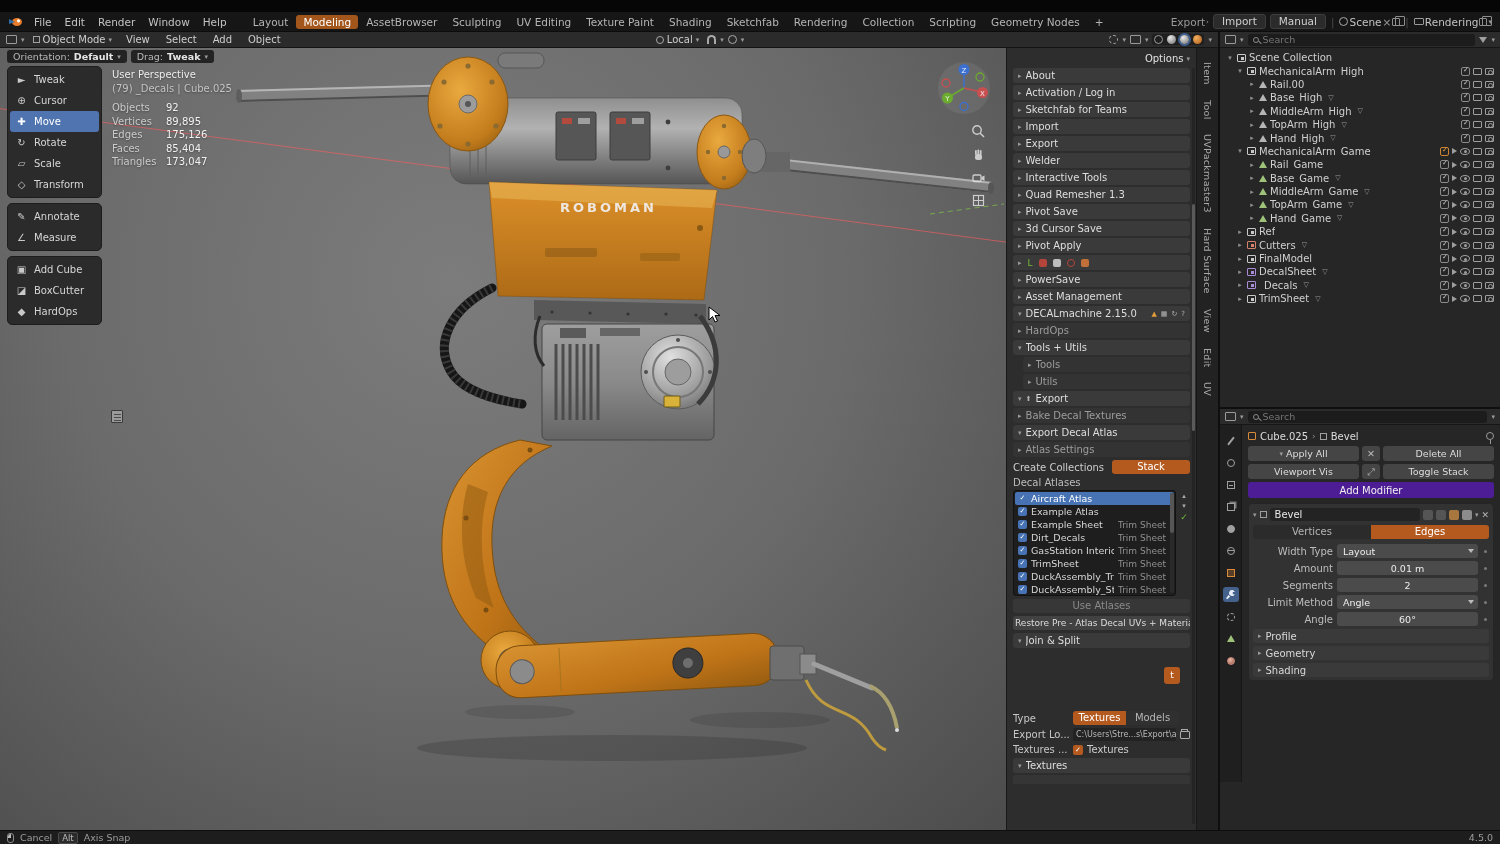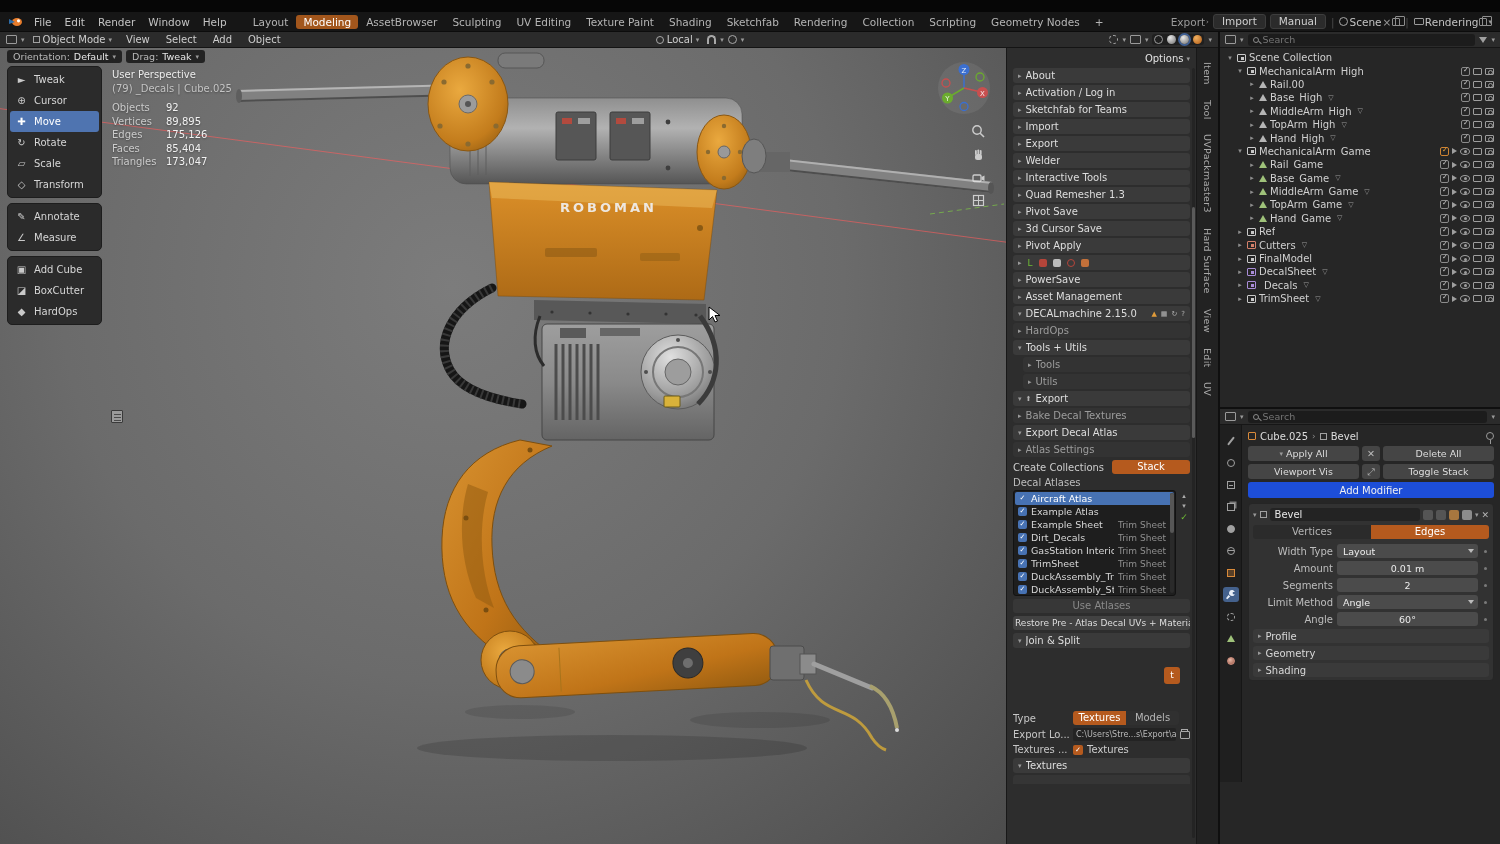--- a/index.html
+++ b/index.html
@@ -34,21 +34,21 @@
 .sph.or{background:radial-gradient(circle at 35% 30%,#f0b060,#b05a14)}
 
 .content{flex:1;display:flex;min-height:0}
 .left-ed{width:1218px;display:flex;flex-direction:column;min-width:0}
 .vp-row{flex:1;display:flex;min-height:0}
 .canvas{position:relative;width:1006px;background:radial-gradient(ellipse at 45% 30%,#7c7c7c,#6b6b6b 50%,#4c4c4c 100%);overflow:hidden}
 .canvas svg.scene{position:absolute;inset:0;pointer-events:none}
 
 .orient-row{position:absolute;left:7px;top:2px;display:flex;gap:4px;z-index:4;font-size:9.5px}
 .pill{display:flex;align-items:center;gap:4px;background:rgba(22,22,22,.85);border-radius:3px;padding:1px 6px;color:#b9b9b9}
-.pill b{color:#e6e6e6;font-weight:normal}
+.pill b{color:#e6e6e6;font-weight:bold}
 .toolbar{position:absolute;left:7px;top:18px;width:95px;display:flex;flex-direction:column;gap:5px;z-index:4}
 .tgroup{background:rgba(40,40,40,.95);border:1px solid #1d1d1d;border-radius:5px;padding:2px;display:flex;flex-direction:column}
 .titem{display:flex;align-items:center;gap:6px;height:21px;padding:0 5px;border-radius:3px;color:#d6d6d6;font-size:10px}
 .titem.active{background:#4f74b0;color:#fff}
 .tglyph{width:13px;text-align:center;font-size:10px;color:#c9c9c9}
 .titem.active .tglyph{color:#fff}
 .stats{position:absolute;left:112px;top:20px;font-size:10px;line-height:13.5px;z-index:3;text-shadow:0 1px 2px rgba(0,0,0,.35)}
 .stats .t1{color:#ececec}
 .stats .t2{color:#c4c4c4;margin-bottom:6px}
 .srow{display:flex}
@@ -148,21 +148,21 @@
 .bar8{width:2px;height:10px;background:#a0a0a0;transform:rotate(38deg);border-radius:1px}
 .pbody{flex:1;padding:3px 6px;font-size:10px;overflow:hidden}
 .bcrumb{display:flex;align-items:center;gap:4px;height:16px;color:#ddd;margin-bottom:2px}
 .bc-sep{color:#8a8a8a;font-size:9px}
 .bc-cube{width:8px;height:8px;border:1px solid #d98a3a;border-radius:1px}
 .pin{width:8px;height:8px;border:1px solid #9a9a9a;border-radius:50%;position:relative}
 .pin::after{content:"";position:absolute;left:3px;top:7px;width:1px;height:4px;background:#9a9a9a}
 .btnrow{display:flex;gap:3px;margin-bottom:3px}
 .pbtn{height:15px;background:#454545;border-radius:3px;color:#ddd;display:flex;align-items:center;justify-content:center;gap:3px;font-size:9.5px}
 .pbtn.f{flex:1}.pbtn.xs{width:18px;color:#bbb;flex:none}
-.addmod{height:16px;background:#1d4ed8;border-radius:3px;color:#f0f0f0;display:flex;align-items:center;justify-content:center;margin:2px 0 5px}
+.addmod{height:16px;background:#4c1d95;border-radius:3px;color:#f0f0f0;display:flex;align-items:center;justify-content:center;margin:2px 0 5px}
 .modpanel{background:#323232;border:1px solid #252525;border-radius:4px;padding:3px 4px}
 .modhead{display:flex;align-items:center;gap:3px;height:15px;margin-bottom:3px}
 .modname{flex:1;background:#232323;border-radius:3px;height:13px;line-height:13px;padding:0 5px;color:#e6e6e6;min-width:0}
 .mtog{width:10px;height:10px;border-radius:2px;flex:none}
 .mclose{color:#b5b5b5;font-size:9px}
 .segVE{display:flex;height:14px;border-radius:3px;overflow:hidden;margin-bottom:5px}
 .segV{flex:1;background:#2b2b2b;color:#b5b5b5;text-align:center;line-height:14px}
 .segE{flex:1;background:#b55a1e;color:#fff;text-align:center;line-height:14px}
 .fieldrow{display:grid;grid-template-columns:80px 1fr 7px;align-items:center;gap:4px;margin-bottom:3px}
 .flabel{text-align:right;color:#bdbdbd;white-space:nowrap;overflow:hidden}
@@ -1127,17 +1127,25 @@
                   <span class="car">▸</span>
                   <span>Shading</span>
                 </div>
             </div>
           </div>
         </div>
       </div>
     </div>
   </div>
 
+  <div class="status">
+    <span class="mouse"></span>
+    <span>Cancel</span>
+    <span class="kbd">Alt</span>
+    <span>Axis Snap</span>
+    <span class="sp"></span>
+    <span>4.5.0</span>
+  </div>
 
 
   <div class="orange-frag">t</div>
 
 </div>
 
 </body></html>

